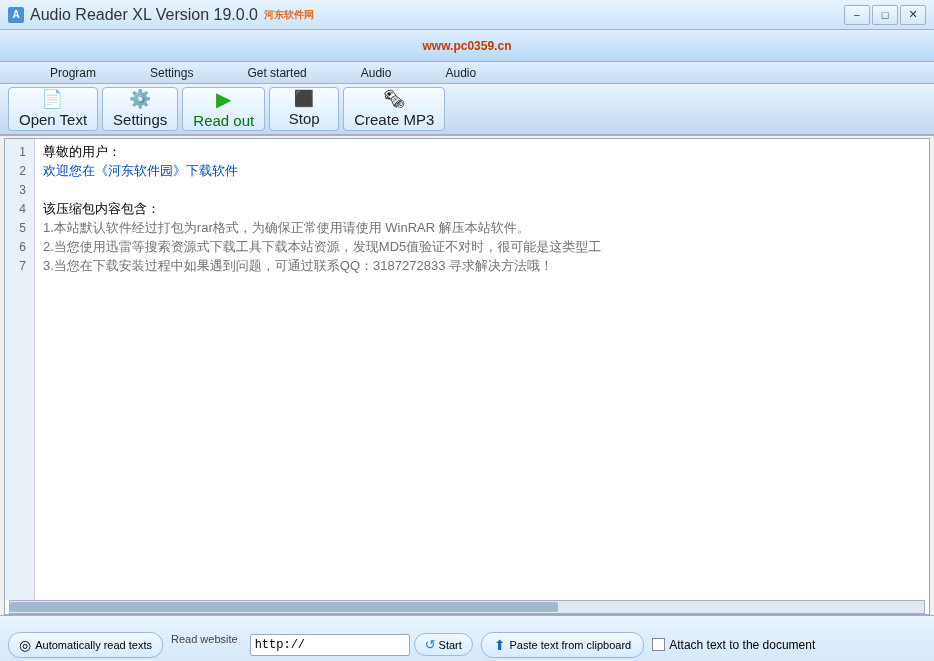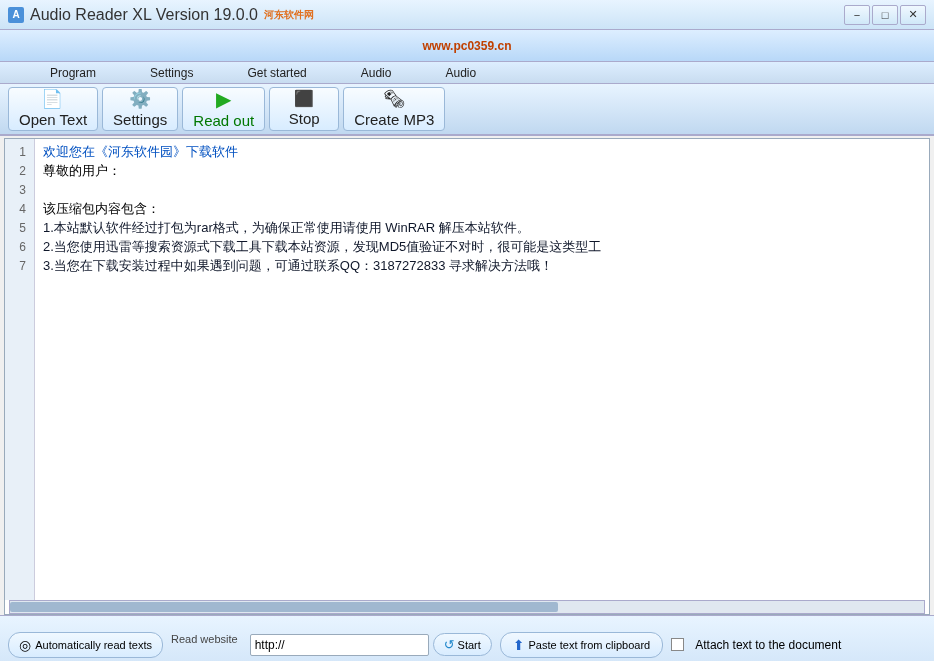--- a/index.html
+++ b/index.html
@@ -165,21 +165,21 @@
       overflow-x: auto;
       overflow-y: auto;
       white-space: nowrap;
     }
     .text-line {
       height: 19px;
       display: flex;
       align-items: center;
     }
     .text-blue { color: #0050c0; }
-    .text-red { color: #0f172a; }
+    .text-red { color: #737373; }
 
     
     .scrollbar-h {
       height: 14px;
       background: #e0e8f0;
       margin: 0 4px;
       border: 1px solid #aac;
       position: relative;
     }
     .scrollbar-thumb {
@@ -222,27 +222,28 @@
     .website-label {
       font-size: 11px;
       color: #444;
     }
     .website-row {
       display: flex;
       gap: 4px;
       align-items: center;
     }
     .website-input {
-      width: 179px;
+      width: 160px;
       height: 22px;
       border: 1px solid #9ab;
       padding: 2px 4px;
       font-size: 12px;
       background: white;
       border-radius: 2px;
+      font-family: Liberation Mono, monospace;
     }
     .start-btn {
       display: flex;
       align-items: center;
       gap: 3px;
       padding: 3px 10px;
       background: linear-gradient(to bottom, #f0f8ff, #d8ecff);
       border: 1px solid #9ab8d8;
       border-radius: 12px;
       cursor: pointer;
@@ -256,21 +257,21 @@
       background: linear-gradient(to bottom, #f0f8ff, #d8ecff);
       border: 1px solid #9ab8d8;
       border-radius: 12px;
       cursor: pointer;
       font-size: 11px;
       white-space: nowrap;
     }
     .checkbox-area {
       display: flex;
       align-items: center;
-      gap: 11px;
+      gap: 4px;
     }
     .checkbox-box {
       width: 13px;
       height: 13px;
       border: 1px solid #888;
       background: white;
       display: flex;
       align-items: center;
       justify-content: center;
     }
@@ -356,24 +357,24 @@
         <div class="line-number">2</div>
         <div class="line-number">3</div>
         <div class="line-number">4</div>
         <div class="line-number">5</div>
         <div class="line-number">6</div>
         <div class="line-number">7</div>
       </div>
 
       <div class="text-content">
         <div class="text-line">
+          <span>尊敬的用户：</span>
+        </div>
+        <div class="text-line">
           <span class="text-blue">欢迎您在《河东软件园》下载软件</span>
-        </div>
-        <div class="text-line">
-          <span>尊敬的用户：</span>
         </div>
         <div class="text-line">
           <span></span>
         </div>
         <div class="text-line">
           <span>该压缩包内容包含：</span>
         </div>
         <div class="text-line">
           <span class="text-red">1.本站默认软件经过打包为rar格式，为确保正常使用请使用 WinRAR 解压本站软件。</span>
         </div>

